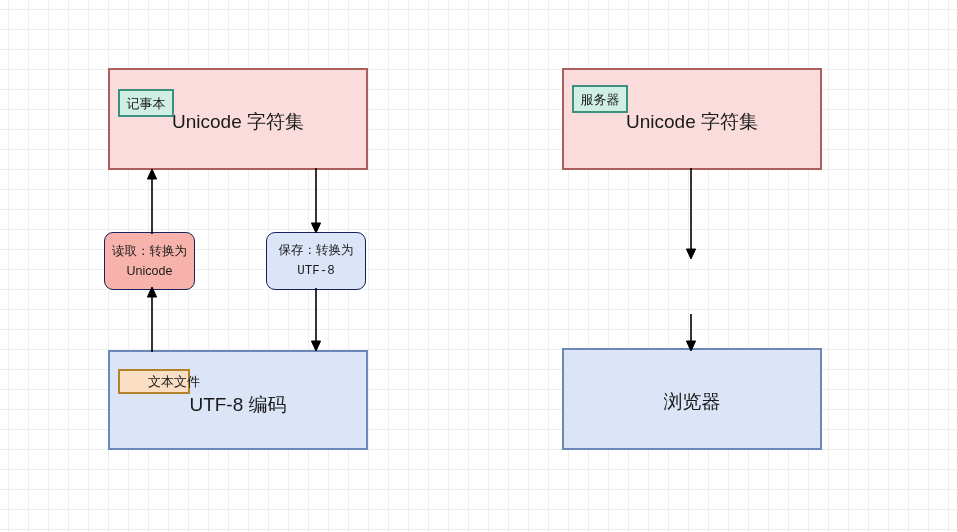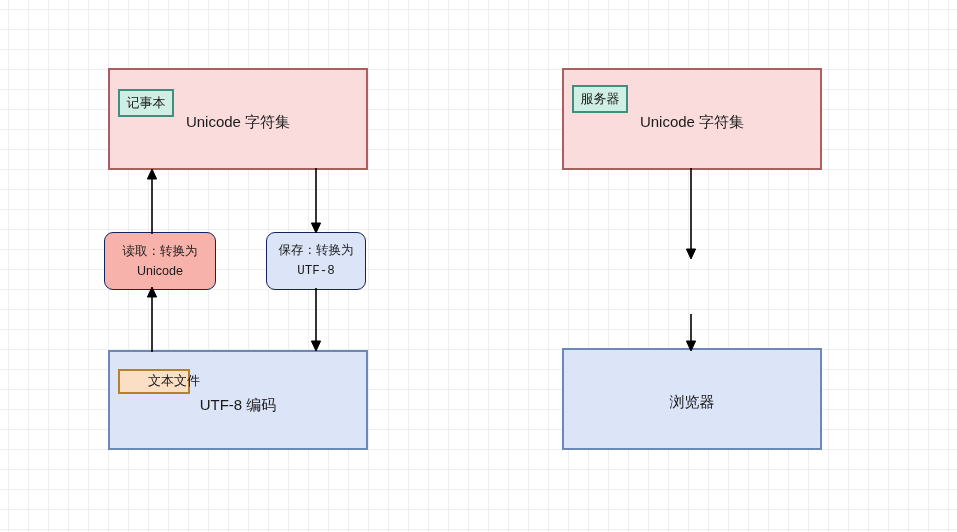--- a/index.html
+++ b/index.html
@@ -41,40 +41,39 @@
   }
   .bigbox.blue {
     background: #dce4f7;
     border-color: #6b88b8;
   }
   .bigbox-caption {
     position: absolute;
     left: 0;
     right: 0;
     text-align: center;
-    font-size: 15px;
+    font-size: 19px;
     color: #1a1a1a;
     line-height: 16px;
     white-space: pre;
   }
 
   
   .tag {
     position: absolute;
     box-sizing: border-box;
     border-width: 2px;
     border-style: solid;
     font-size: 13px;
     line-height: 1;
     display: flex;
     align-items: center;
     justify-content: center;
     color: #1a1a1a;
     white-space: pre;
-    font-family: Liberation Mono, monospace;
   }
   .tag.teal {
     background: #cfeee4;
     border-color: #3f8f7e;
   }
   .tag.orange {
     background: #fadfc4;
     border-color: #b5812a;
   }
 
@@ -116,21 +115,21 @@
 </head>
 <body>
 
 <div id="canvas">
 
   <div class="bigbox pink" style="left:108px; top:68px; width:260px; height:102px;">
     <div class="bigbox-caption" style="top:44px;">Unicode 字符集</div>
   </div>
   <div class="tag teal" style="left:118px; top:89px; width:56px; height:28px;">记事本</div>
 
-  <div class="procbox salmon" style="left:104px; top:232px; width:112px; height:58px;">读取：转换为
+  <div class="procbox salmon" style="left:104px; top:232px; width:91px; height:58px;">读取：转换为
 Unicode</div>
 
   <div class="procbox lightblue" style="left:266px; top:232px; width:100px; height:58px;">保存：转换为
 UTF-8</div>
 
   <div class="bigbox blue" style="left:108px; top:350px; width:260px; height:100px;">
     <div class="bigbox-caption" style="top:45px;">UTF-8 编码</div>
   </div>
   <div class="tag orange" style="left:118px; top:369px; width:72px; height:25px;padding-left:40px;">文本文件</div>
 

